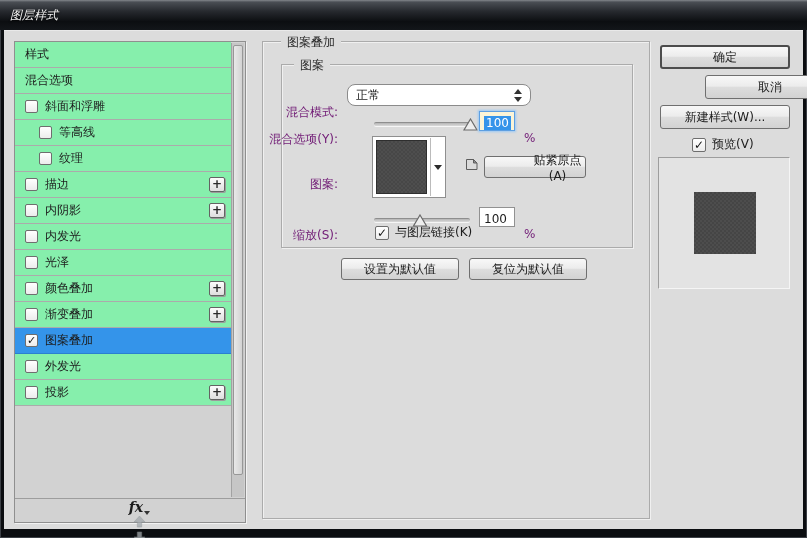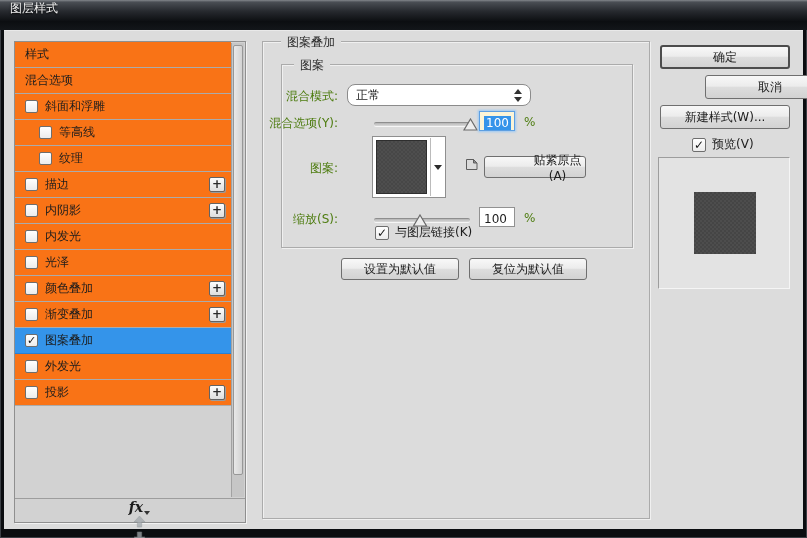--- a/index.html
+++ b/index.html
@@ -3,32 +3,32 @@
 <meta charset="utf-8">
 <style>
   * { margin:0; padding:0; box-sizing:border-box; }
   html,body { width:807px; height:538px; }
   body { font-family:"DejaVu Sans","Liberation Sans",sans-serif; font-size:12px; color:#1d1d1d; }
 
   .window { position:relative; width:807px; height:538px; background:#0b0d10; overflow:hidden;
             box-shadow:inset 0 0 0 1px #3c4046; }
   .titlebar { position:absolute; left:0; top:0; width:807px; height:30px;
     background:linear-gradient(180deg,#83878c 0%,#4a4e54 7%,#26292e 38%,#0c0e11 72%,#13161a 100%);
-    display:flex; align-items:flex-start; padding:0 10px; }
+    display:flex; align-items:center; padding:0 10px;font-style:italic; }
   .title-text { color:#f2f2f2; font-size:12px; text-shadow:0 1px 2px #000; }
 
   .dialog-body { position:absolute; left:4px; top:30px; width:799px; height:499px;
     background:#dcdcdc; border-top:1px solid #e9e9e9; }
 
   
   .sidebar { position:absolute; left:10px; top:10px; width:232px; height:482px;
     background:#d2d2d2; border:1px solid #8f8f8f; box-shadow:1px 1px 0 #f2f2f2; }
   .sidebar-list { position:absolute; left:0; top:0; width:216px; }
   .side-row { position:relative; height:26px; border-bottom:1px solid #ababab;
-    display:flex; align-items:center; background:#f97316; cursor:default; }
+    display:flex; align-items:center; background:#86efac; cursor:default; }
   .side-row .row-label { margin-left:10px; }
   .side-row.has-cb .row-label { margin-left:7px; }
   .side-row.selected { background:var(--accent,#3494ea); border-bottom-color:#2b7fd0; }
   .cb { width:13px; height:13px; background:linear-gradient(#ffffff,#ececec);
     border:1px solid #6e6e6e; border-radius:2px; margin-left:10px; flex:0 0 auto;
     display:flex; align-items:center; justify-content:center;
     font-size:11px; font-weight:bold; line-height:1; color:#141414; }
   .side-row.indent .cb { margin-left:24px; }
   .plus-badge { position:absolute; right:6px; top:5px; width:16px; height:15px;
     background:linear-gradient(#fdfdfd,#dedede); border:1px solid #636363; border-radius:2px;
@@ -50,21 +50,21 @@
   
   .fieldset { position:absolute; border:1px solid #ababab;
     box-shadow:inset 1px 1px 0 #f0f0f0, 1px 1px 0 #f0f0f0; }
   .legend { position:absolute; top:-8px; background:#dcdcdc; padding:0 6px; color:#2c2c2c; white-space:nowrap; }
 
   .main-panel { left:258px; top:10px; width:388px; height:478px; }
   .main-panel > .legend { left:18px; }
   .pattern-group { left:18px; top:22px; width:352px; height:184px; }
   .pattern-group > .legend { left:12px; }
 
-  .flabel { position:absolute; white-space:nowrap; color:#4d7c0f; }
+  .flabel { position:absolute; white-space:nowrap; color:#701a75;margin-top:16px; }
   .r-edge { right:294px; text-align:right; }
 
   .dropdown { position:absolute; left:65px; top:19px; width:184px; height:22px; background:#fff;
     border:1px solid #8b8b8b; border-radius:8px; display:flex; align-items:center; padding:0 8px; }
   .spinner { position:absolute; right:8px; display:flex; flex-direction:column; gap:3px; }
   .tri-up { width:0;height:0;border-left:4px solid transparent;border-right:4px solid transparent;border-bottom:5px solid #333; }
   .tri-dn { width:0;height:0;border-left:4px solid transparent;border-right:4px solid transparent;border-top:5px solid #333; }
 
   .slider { position:absolute; height:4px; border-radius:2px;
     background:linear-gradient(#b5b5b5,#dadada); border-top:1px solid #8e8e8e;

